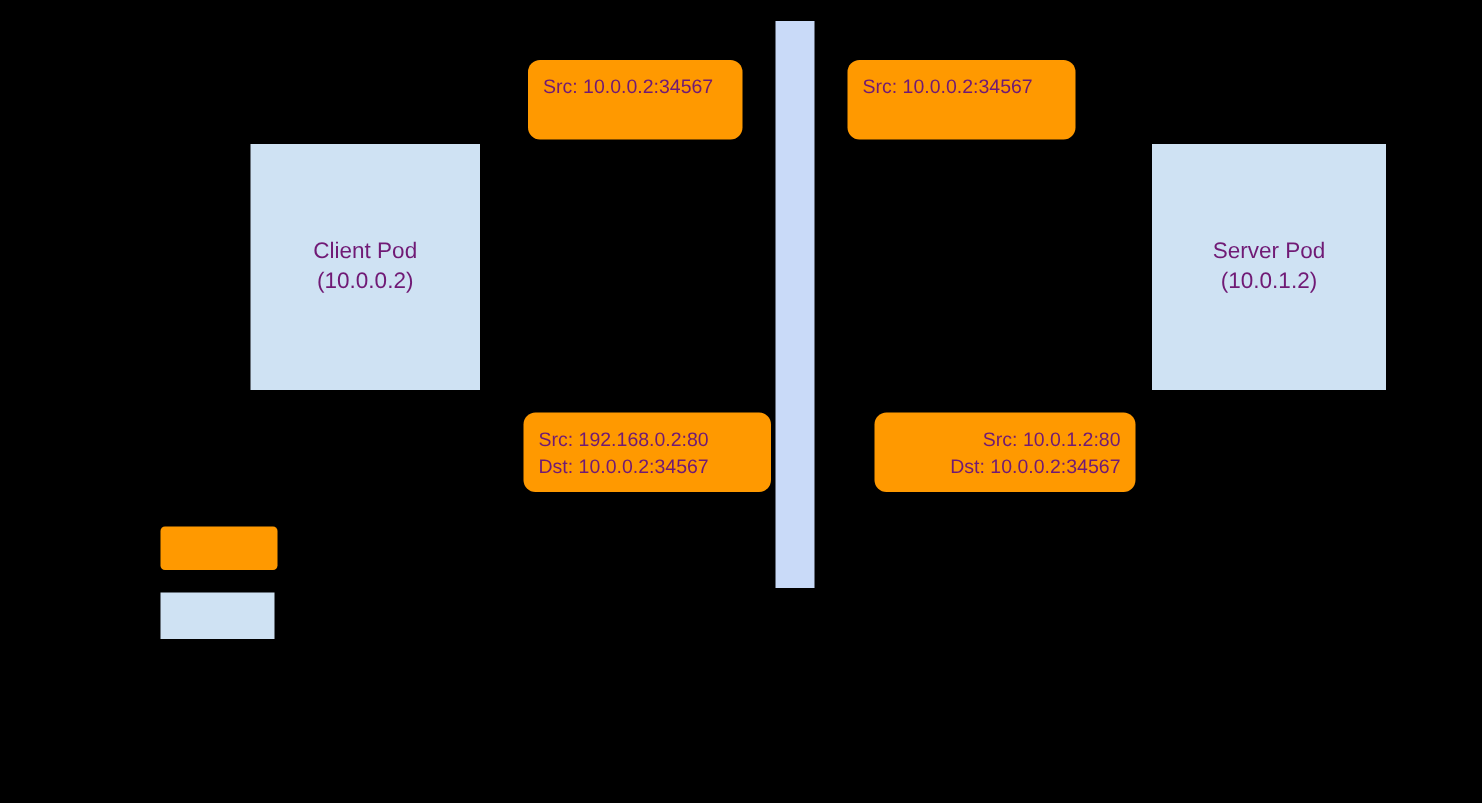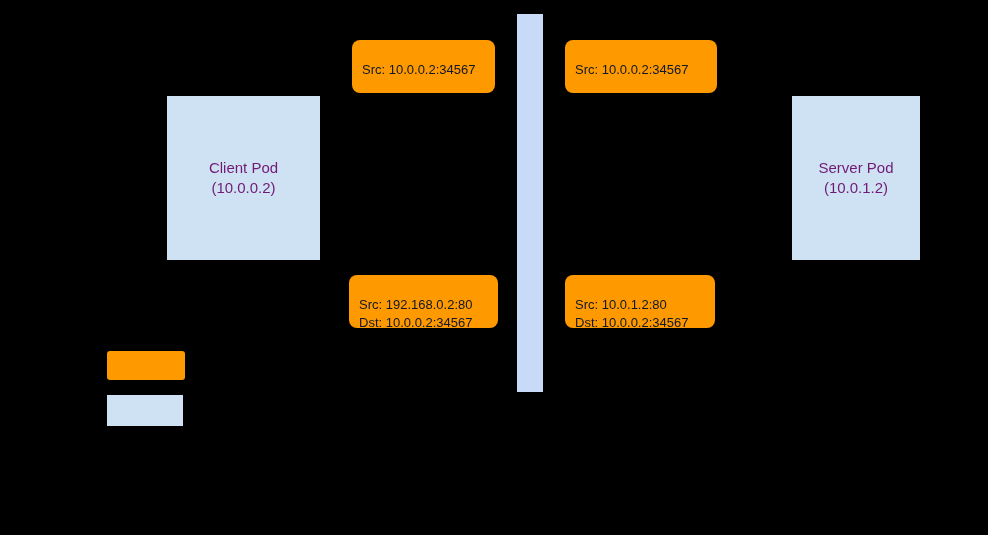--- a/index.html
+++ b/index.html
@@ -21,45 +21,45 @@
       display: flex;
       flex-direction: column;
       align-items: center;
       justify-content: center;
       color: #701a75;
       font-size: 15px;
       line-height: 1.35;
       text-align: center;
     }
     .pod-box.client { left: 167px; top: 96px; width: 153px; height: 164px; }
-    .pod-box.server { left: 768px; top: 96px; width: 128px; height: 164px; margin-left: 24px; }
+    .pod-box.server { left: 768px; top: 96px; width: 156px; height: 164px; }
     .node-bar {
       position: absolute;
       left: 517px;
       top: 14px;
       width: 26px;
       height: 378px;
       background: var(--bar-fill, #c9daf8);
     }
     .packet {
       position: absolute;
       background: var(--packet-fill, #ff9900);
       border-radius: 8px;
-      color: #0f172a;
+      color: #701a75;
       font-size: 13px;
       line-height: 1.4;
-      padding: 21px 10px;
+      padding: 9px 10px;
       box-sizing: border-box;
       text-align: left;
       white-space: nowrap;
     }
     .packet.p0 { left: 352px; top: 40px; width: 143px; height: 53px; }
     .packet.p1 { left: 565px; top: 40px; width: 152px; height: 53px; }
-    .packet.p2 { left: 349px; top: 275px; width: 149px; height: 53px; }
-    .packet.p3 { left: 565px; top: 275px; width: 150px; height: 53px; }
+    .packet.p2 { left: 349px; top: 275px; width: 165px; height: 53px; }
+    .packet.p3 { left: 583px; top: 275px; width: 174px; height: 53px; text-align: right; }
     .legend-swatch {
       position: absolute;
       box-sizing: border-box;
     }
     .legend-swatch.orange {
       left: 107px; top: 351px; width: 78px; height: 29px;
       background: var(--packet-fill, #ff9900);
       border-radius: 3px;
     }
     .legend-swatch.blue {

